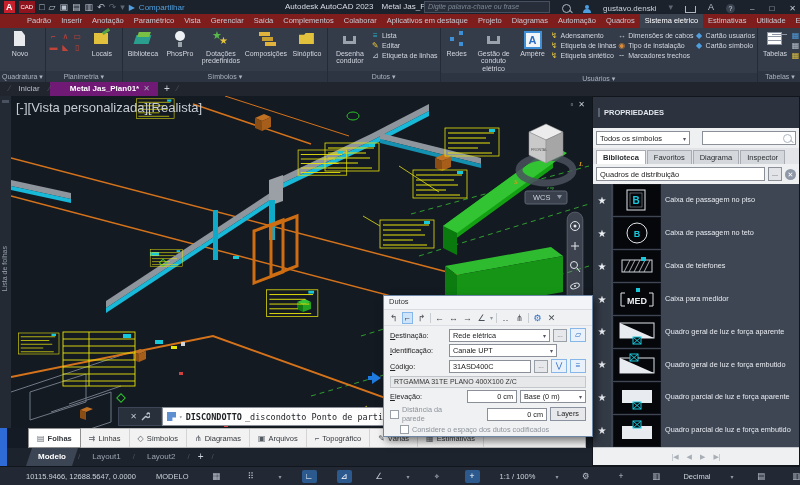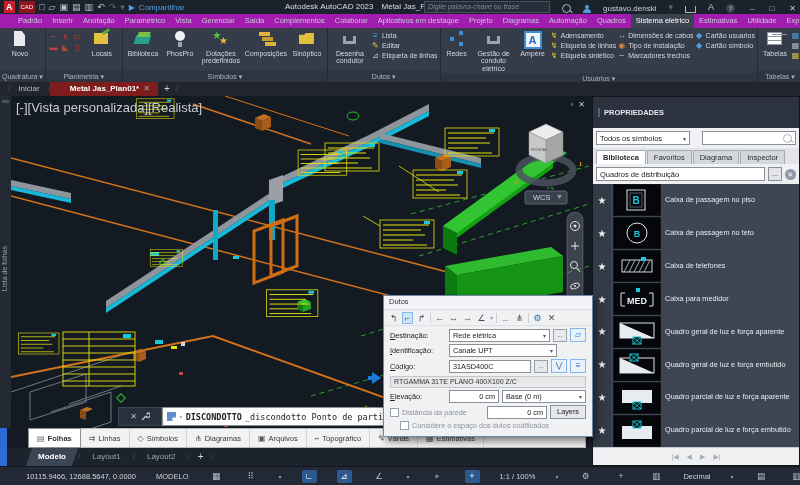--- a/index.html
+++ b/index.html
@@ -19,21 +19,21 @@
   .srch{width:118px;height:10px;background:#272e3a;border:1px solid #465060;color:#7d8795;font-style:italic;font-size:7px;line-height:10px;padding:0 3px;overflow:hidden;white-space:nowrap;}
   .mag{width:7px;height:7px;border:1px solid #aeb6c2;border-radius:50%;position:relative;display:inline-block;}
   .mag::after{content:"";position:absolute;left:6px;top:6px;width:4px;height:1px;background:#aeb6c2;transform:rotate(45deg);}
   .person{width:8px;height:8px;position:relative;display:inline-block;}
   .person::before{content:"";position:absolute;left:2px;top:0;width:4px;height:4px;border-radius:50%;background:#4f9fe0;}
   .person::after{content:"";position:absolute;left:0;top:4px;width:8px;height:4px;border-radius:4px 4px 0 0;background:#4f9fe0;}
   .cart{width:9px;height:6px;border:1px solid #aeb6c2;border-top:none;position:relative;display:inline-block;margin-top:2px;}
   .helpc{width:9px;height:9px;border-radius:50%;background:#3a4250;color:#cdd3dc;font-size:7px;text-align:center;line-height:9px;display:inline-block;}
   .winbtn{color:#c3cad4;font-size:8px;margin-left:3px;}
   
-  .rtabs{position:absolute;left:0;top:14px;width:800px;height:14px;background:#a21caf;display:flex;align-items:stretch;padding-left:13px;box-sizing:border-box;overflow:hidden;}
+  .rtabs{position:absolute;left:0;top:14px;width:800px;height:14px;background:#7f1d1d;display:flex;align-items:stretch;padding-left:22px;box-sizing:border-box;overflow:hidden;}
   .rtab{padding:0 5px;line-height:14px;color:#c3cad4;font-size:7.5px;white-space:nowrap;}
   .rtab.act{background:#3b4250;color:#fff;}
   
   .ribbon{position:absolute;left:0;top:28px;width:800px;height:54px;background:#343b49;display:flex;overflow:hidden;}
   .rpanel{display:flex;flex-direction:column;border-right:1px solid #252b36;height:54px;box-sizing:border-box;}
   .rpc{flex:1;display:flex;align-items:flex-start;padding:1px 2px;gap:1px;}
   .rpl{height:11px;text-align:center;color:#aab2bf;font-size:7px;line-height:11px;background:#2e3542;white-space:nowrap;padding:0 2px;}
   .bb{display:flex;flex-direction:column;align-items:center;width:36px;}
   .bb .bl{font-size:7px;line-height:1.05;color:#d3d8e0;text-align:center;margin-top:1px;white-space:normal;}
   .scol{display:flex;flex-direction:column;justify-content:flex-start;gap:1px;padding-top:2px;}
@@ -57,21 +57,21 @@
   .ic-duct::before{content:"";position:absolute;left:3px;top:7px;width:13px;height:8px;border:3px solid #9aa2ab;border-top:none;box-sizing:border-box;}
   .ic-redes::before{content:"";position:absolute;left:3px;top:8px;width:4px;height:4px;background:#3f8fd6;box-shadow:9px -6px 0 #3f8fd6,9px 5px 0 #3f8fd6;}
   .ic-amp{border:2px solid #3f8fd6;background:#f2f5f8;color:#2a6cc0;font-weight:bold;font-size:11px;width:14px;height:14px;line-height:14px;text-align:center;margin-top:2px;}
   .ic-tab::before{content:"";position:absolute;left:2px;top:3px;width:15px;height:13px;background:
      linear-gradient(#fff,#fff);border:1px solid #8d96a2;box-sizing:border-box;}
   .ic-tab::after{content:"";position:absolute;left:2px;top:7px;width:15px;height:1px;background:#8d96a2;box-shadow:0 4px 0 #8d96a2,5px -2px 0 #8d96a2;}
   .cy{color:#22b9d6;} .yl{color:#e2c23c;} .gy{color:#b9c1cc;} .bl{color:#4f9fe0;} .or{color:#d98b3a;}
   
   .ftabs{position:absolute;left:0;top:82px;width:800px;height:14px;background:#20252e;display:flex;align-items:stretch;padding-left:8px;box-sizing:border-box;color:#b6bdc8;}
   .ftab{padding:0 8px;line-height:14px;white-space:nowrap;}
-  .ftab.act{background:#7f1d1d;color:#fff;padding-left:20px;}
+  .ftab.act{background:#701a75;color:#fff;padding-left:20px;}
   .fslash{color:#4a5260;line-height:14px;transform:skewX(-18deg);}
   .fx{color:#9aa2ad;margin-left:4px;}
   .fplus{color:#cdd3dc;line-height:14px;padding:0 6px;font-size:10px;}
   
   .sheetstrip{position:absolute;left:0;top:96px;width:11px;height:332px;background:#232a34;border-right:1px solid #0d1117;}
   .sheetstrip .vt{position:absolute;left:1px;top:150px;color:#97a0ac;font-size:7px;writing-mode:vertical-rl;transform:rotate(180deg);}
   .sheetstrip .grip{position:absolute;left:2px;top:4px;width:7px;height:3px;background:#4a5260;}
   .vp{position:absolute;left:11px;top:96px;width:581px;height:332px;background:#141a22;overflow:hidden;}
   .vplabel{position:absolute;left:5px;top:4px;color:#c8cdd4;font-size:13px;z-index:3;}
   .vpwin{position:absolute;right:7px;top:4px;z-index:3;color:#c5cbd3;font-size:8px;display:flex;gap:5px;}
@@ -133,21 +133,21 @@
   .dsep{width:1px;height:10px;background:#c9ccd1;}
   .drow{display:flex;align-items:center;margin:2px 6px 0;gap:3px;}
   .dlab{width:56px;font-size:7.3px;color:#222;flex:none;}
   .mn::first-letter{text-decoration:underline;}
   .dcmb{background:#fff;border:1px solid #8a8f98;height:11px;display:flex;align-items:center;justify-content:space-between;padding:0 3px;font-size:7.3px;color:#222;overflow:hidden;white-space:nowrap;}
   .dcmb .ar{color:#556;font-size:6px;margin-left:2px;}
   .dbtn{width:12px;height:11px;background:#e6e8eb;border:1px solid #9aa0a8;font-size:6.5px;text-align:center;line-height:10px;color:#666;flex:none;}
   .dibtn{width:14px;height:12px;background:#e9f1fb;border:1px solid #86b7e8;font-size:8px;text-align:center;line-height:11px;color:#2a6bc6;flex:none;}
   .ddesc{margin:3px 6px 0;height:10px;background:#e7e8ea;border:1px solid #c3c6cb;font-size:7px;color:#333;line-height:10px;padding:0 3px;white-space:nowrap;overflow:hidden;}
   .dinput{background:#fff;border:1px solid #8a8f98;height:11px;font-size:7.3px;color:#222;display:flex;align-items:center;padding:0 3px;}
-  .dright{justify-content:flex-end;}
+  .dright{justify-content:flex-end;margin-left:18px;}
   .dchk{width:7px;height:7px;background:#fff;border:1px solid #9aa0a8;flex:none;}
   .dgray{color:#8d939b;font-size:7.3px;}
   .dlayers{height:12px;background:#e6e8eb;border:1px solid #8a92a0;font-size:7.3px;color:#222;padding:0 6px;line-height:11px;flex:none;}
   .dptr{position:absolute;left:-12px;top:76px;width:0;height:0;border:6px solid transparent;border-left:9px solid #1f7ae0;}
   .dptr::before{content:"";position:absolute;left:-13px;top:-2px;width:5px;height:4px;background:#1f7ae0;}
 </style>
 </head>
 <body>
 
 <div id="app">

